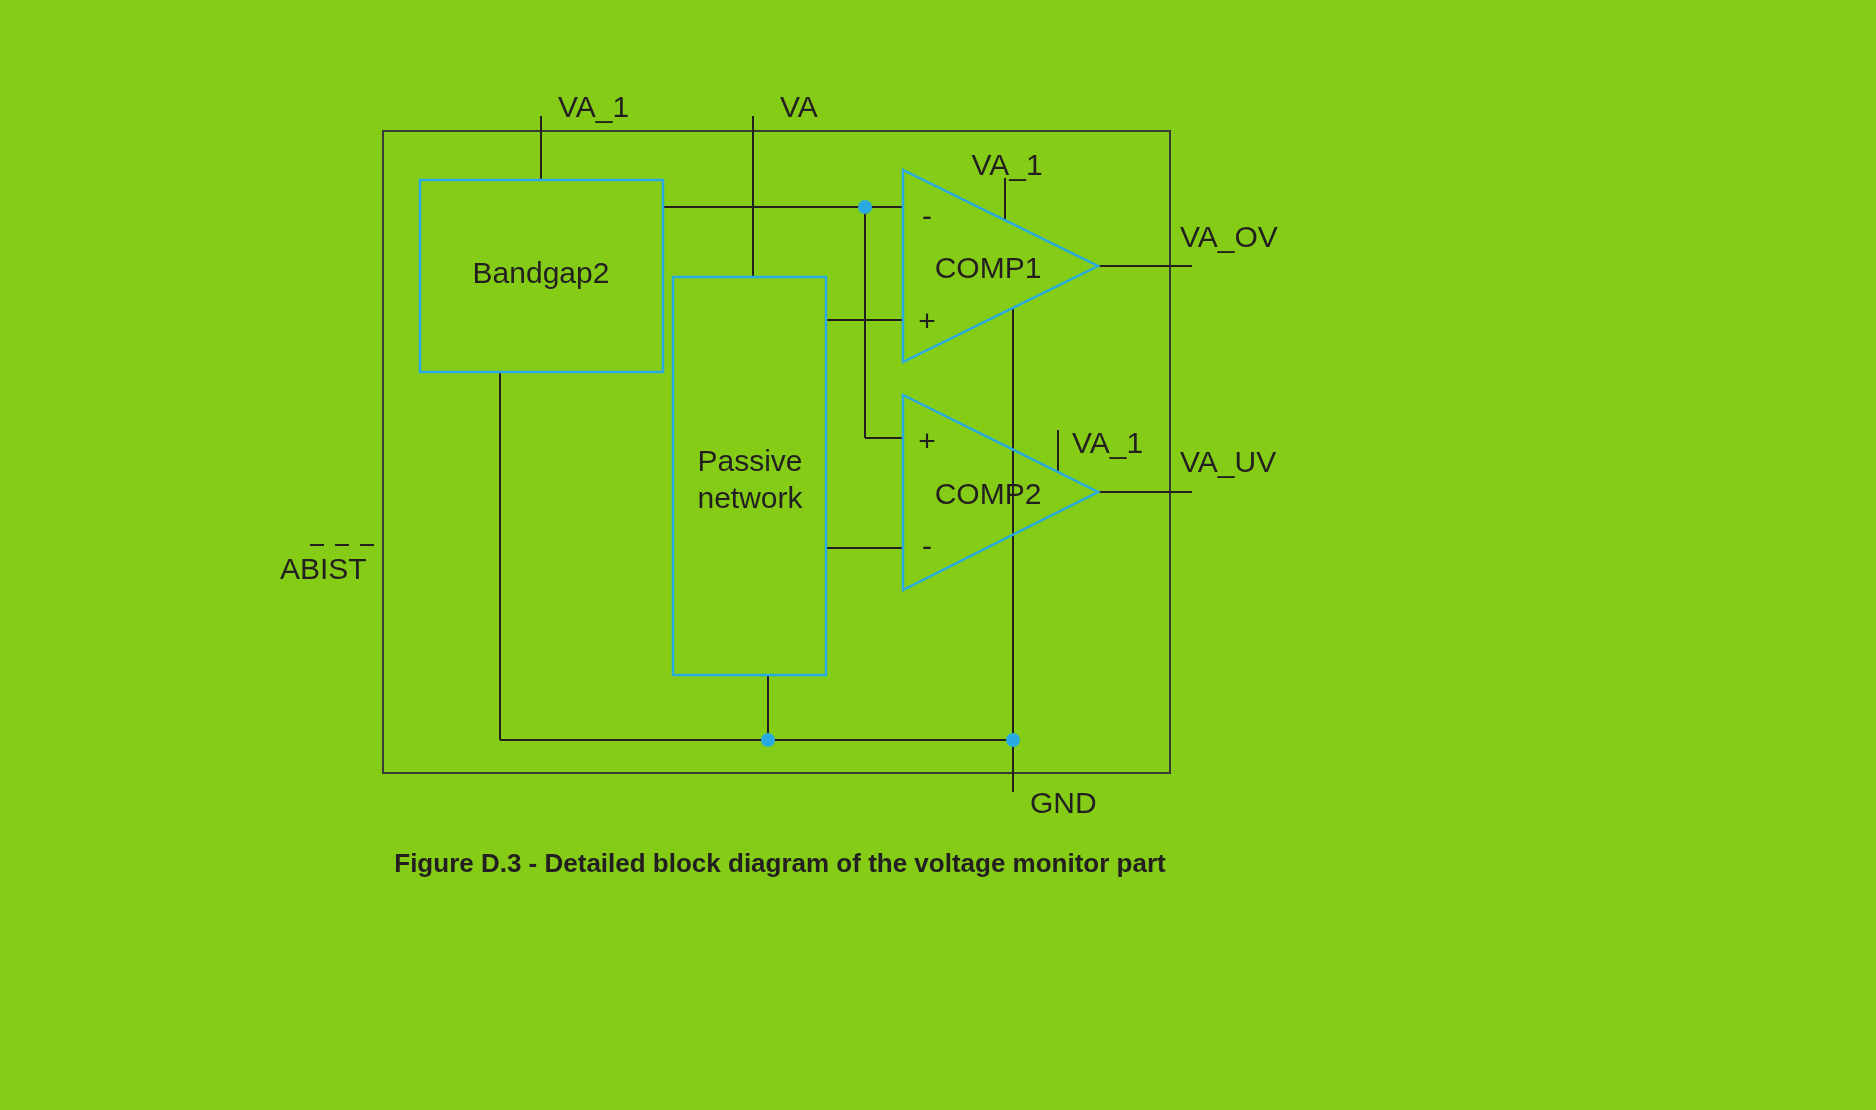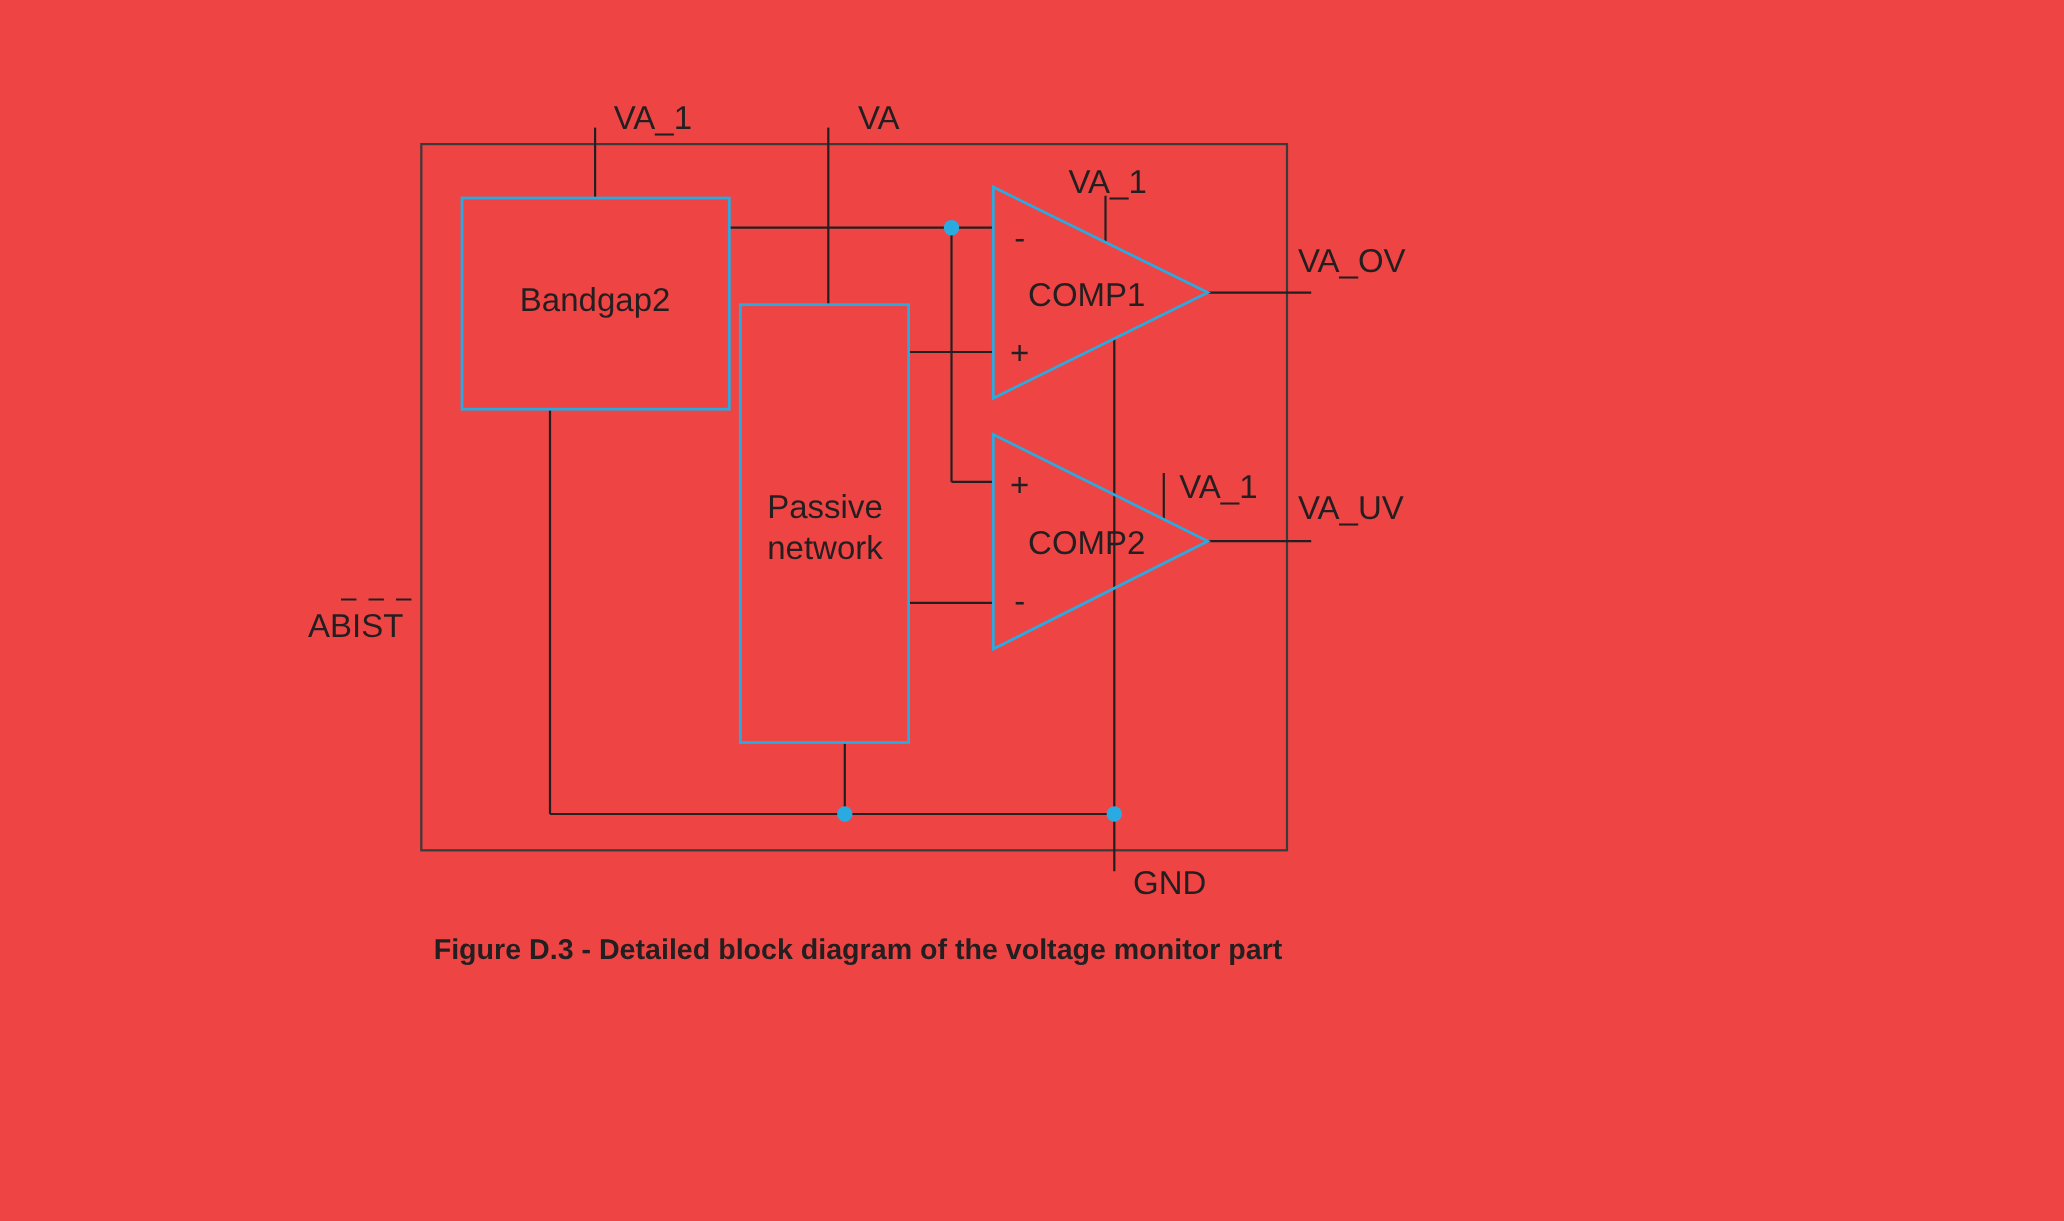--- a/index.html
+++ b/index.html
@@ -4,21 +4,21 @@
 <style>
   html, body {
     margin: 0;
     padding: 0;
     background: #ffffff;
   }
   .stage {
     position: relative;
     width: 1876px;
     height: 1110px;
-    background: #ef4444;
+    background: #84cc16;
     font-family: "Liberation Sans", sans-serif;
     overflow: hidden;
   }
   svg {
     display: block;
   }
   svg text {
     fill: #231F20;
     font-size: 30px;
     font-family: "Liberation Sans", sans-serif;

